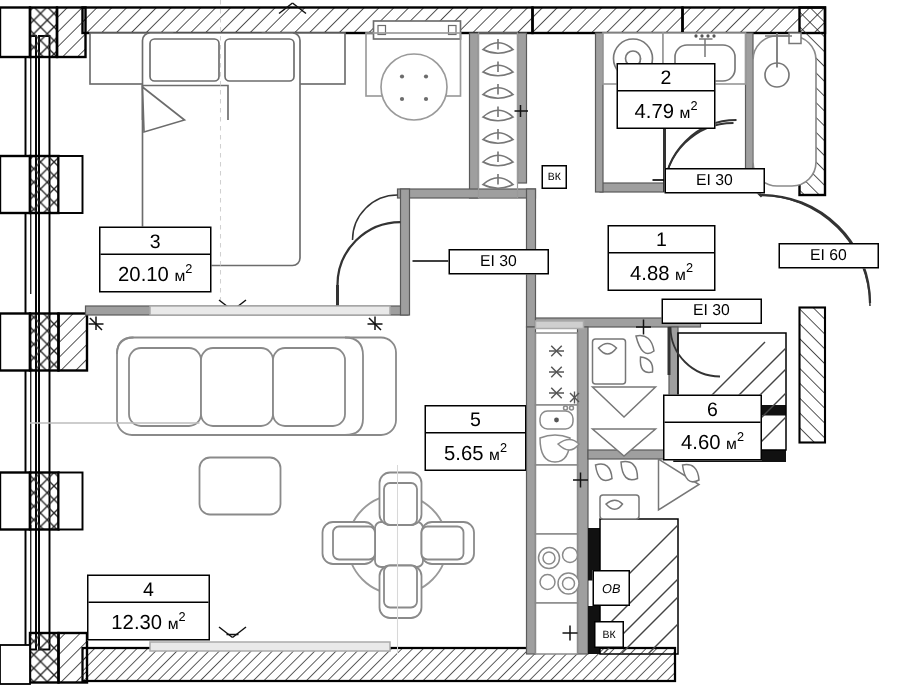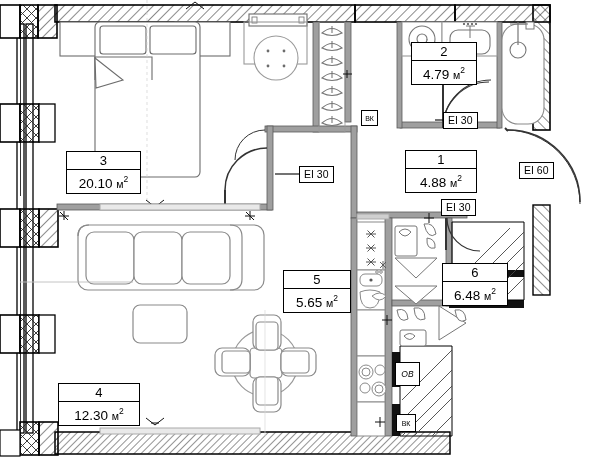--- a/index.html
+++ b/index.html
@@ -56,21 +56,21 @@
   }
   
   .ei-tag {
     position: absolute;
     background: #ffffff;
     border: 1.5px solid #000;
     box-sizing: border-box;
     font-size: 10.5px;
     line-height: 14px;
     height: 17px;
-    padding: 0 4px;
+    padding: 0 20px;
     color: #000;
     text-align: center;
     white-space: nowrap;
     z-index: 45;
   }
   
   .eq-box {
     position: absolute;
     background: #ffffff;
     border: 1.2px solid #000;
@@ -495,25 +495,25 @@
     <span class="rl-area"><span>4.88</span> <span class="unit">м</span><span class="sup">2</span></span>
   </div>
 
   <div class="room-label" style="left:411px; top:42px; width:66px;">
     <span class="rl-num">2</span>
     <span class="rl-area"><span>4.79</span> <span class="unit">м</span><span class="sup">2</span></span>
   </div>
 
   <div class="room-label" style="left:442px; top:263px; width:66px;">
     <span class="rl-num">6</span>
-    <span class="rl-area"><span>6.48</span> <span class="unit">м</span><span class="sup">2</span></span>
+    <span class="rl-area"><span>4.60</span> <span class="unit">м</span><span class="sup">2</span></span>
   </div>
 
   <div class="ei-tag" style="left:443px; top:112px;">EI 30</div>
   <div class="ei-tag" style="left:299px; top:166px;">EI 30</div>
   <div class="ei-tag" style="left:519px; top:162px;">EI 60</div>
   <div class="ei-tag" style="left:441px; top:199px;">EI 30</div>
 
   <div class="eq-box" style="left:361px; top:110px; width:17px; height:16px;">ВК</div>
-  <div class="eq-box big" style="left:395px; top:362px; width:25px; height:24px;font-style:italic;">ОВ</div>
+  <div class="eq-box big" style="left:395px; top:380px; width:25px; height:24px;font-style:italic;">ОВ</div>
   <div class="eq-box" style="left:396px; top:414px; width:20px; height:18px;">ВК</div>
 
 </div>
 
 </body></html>

